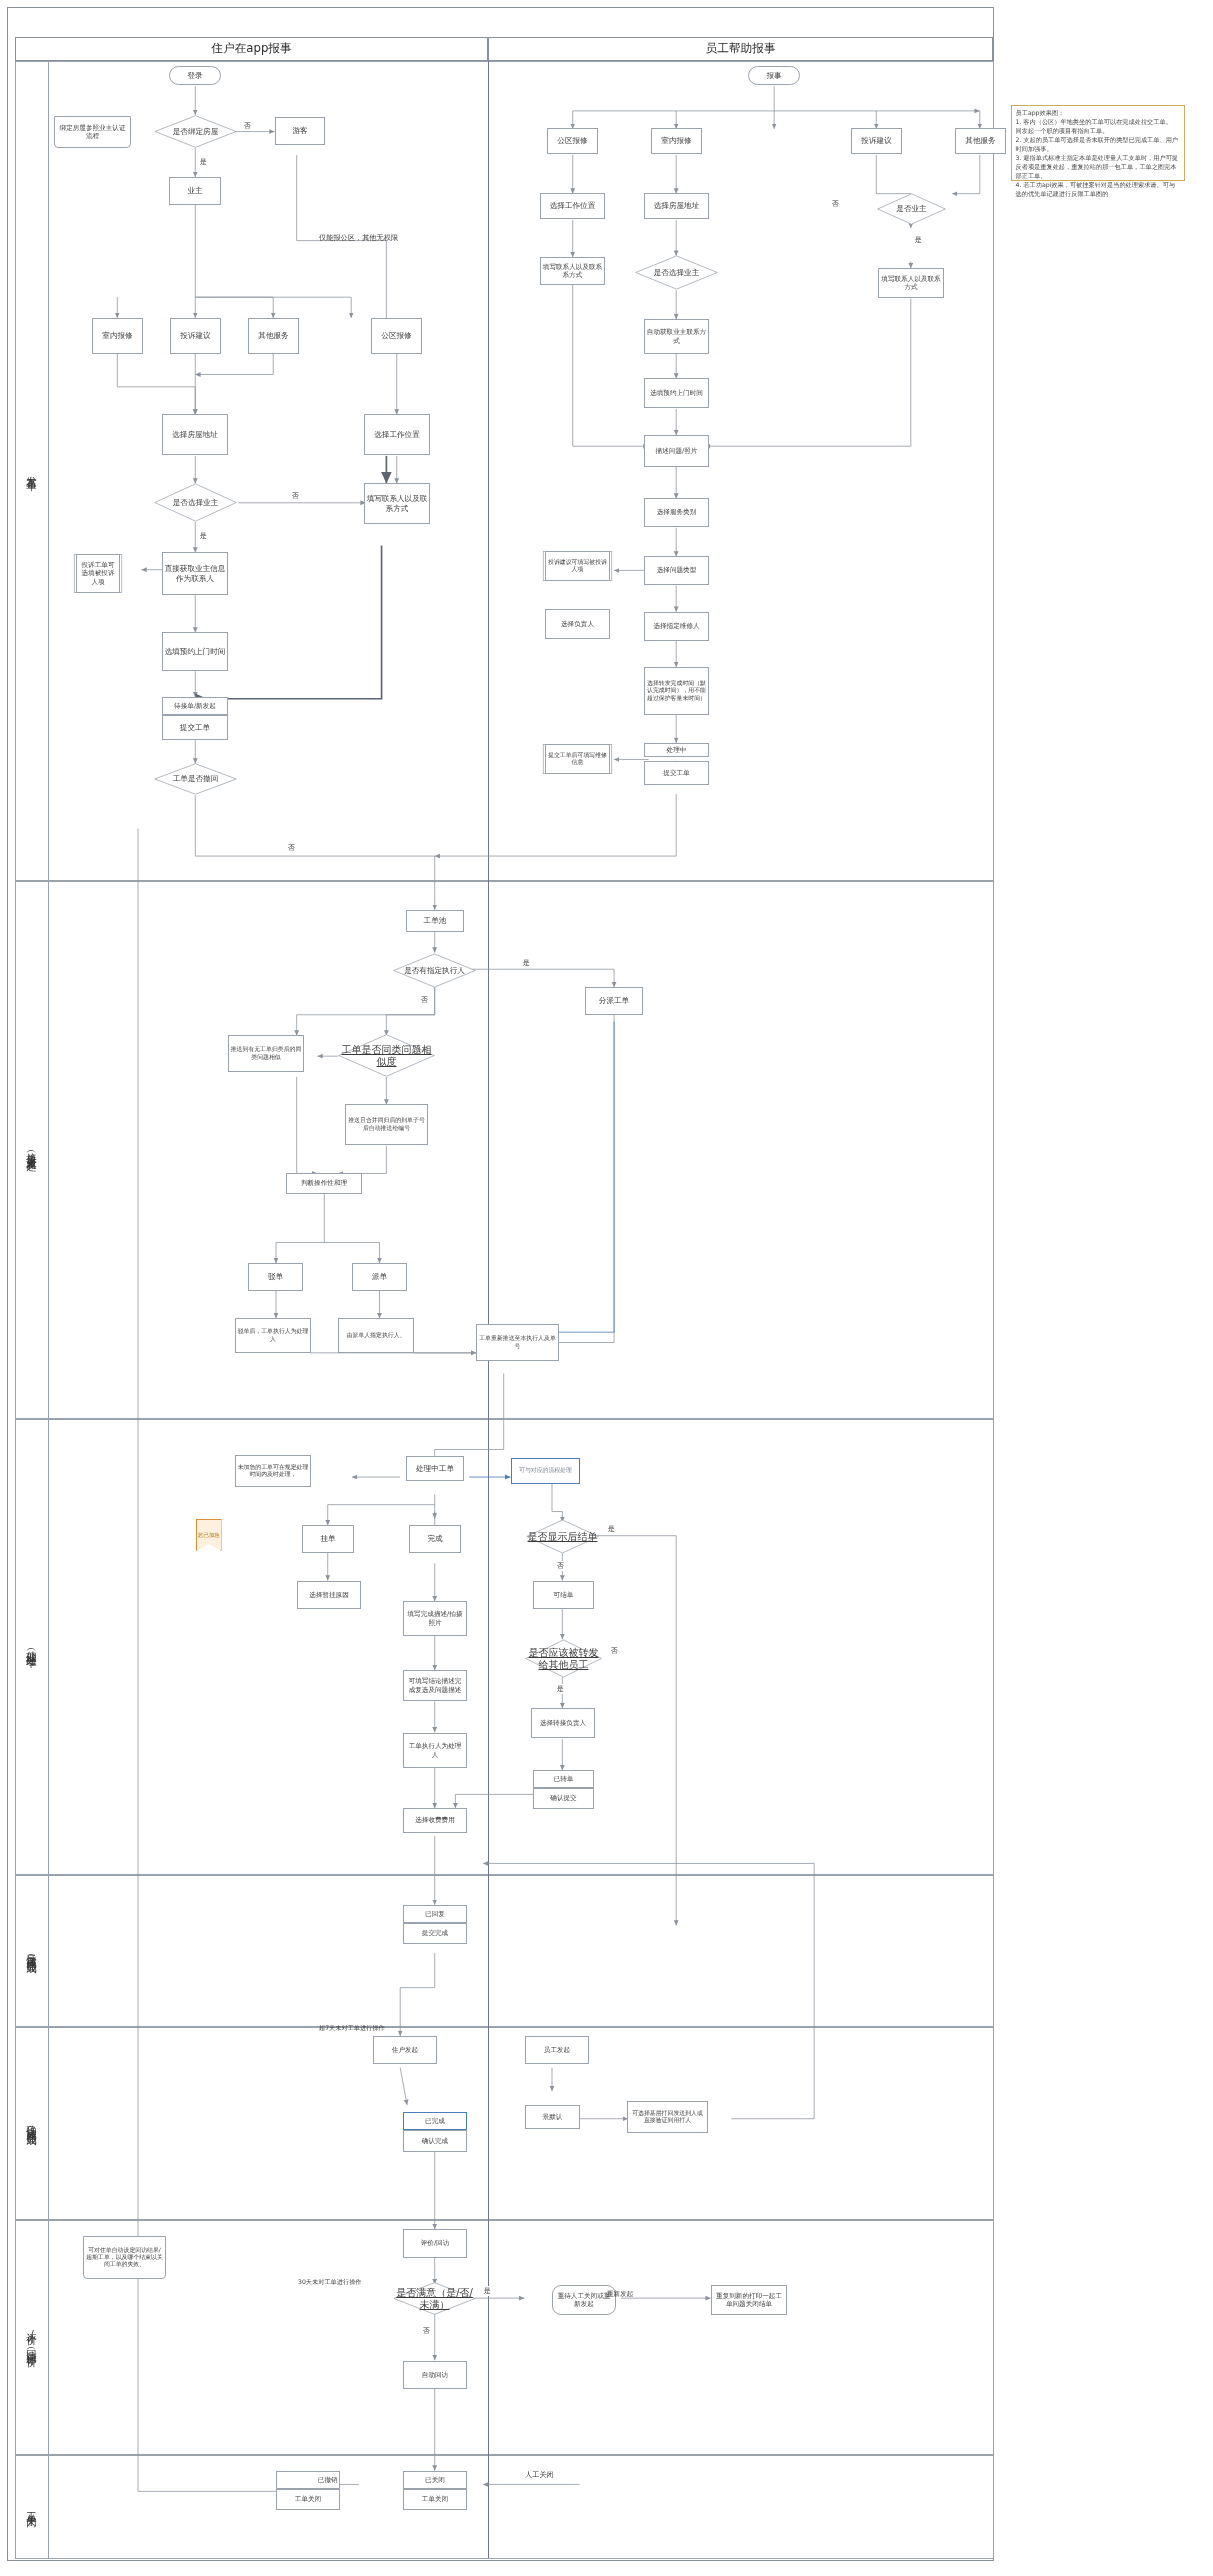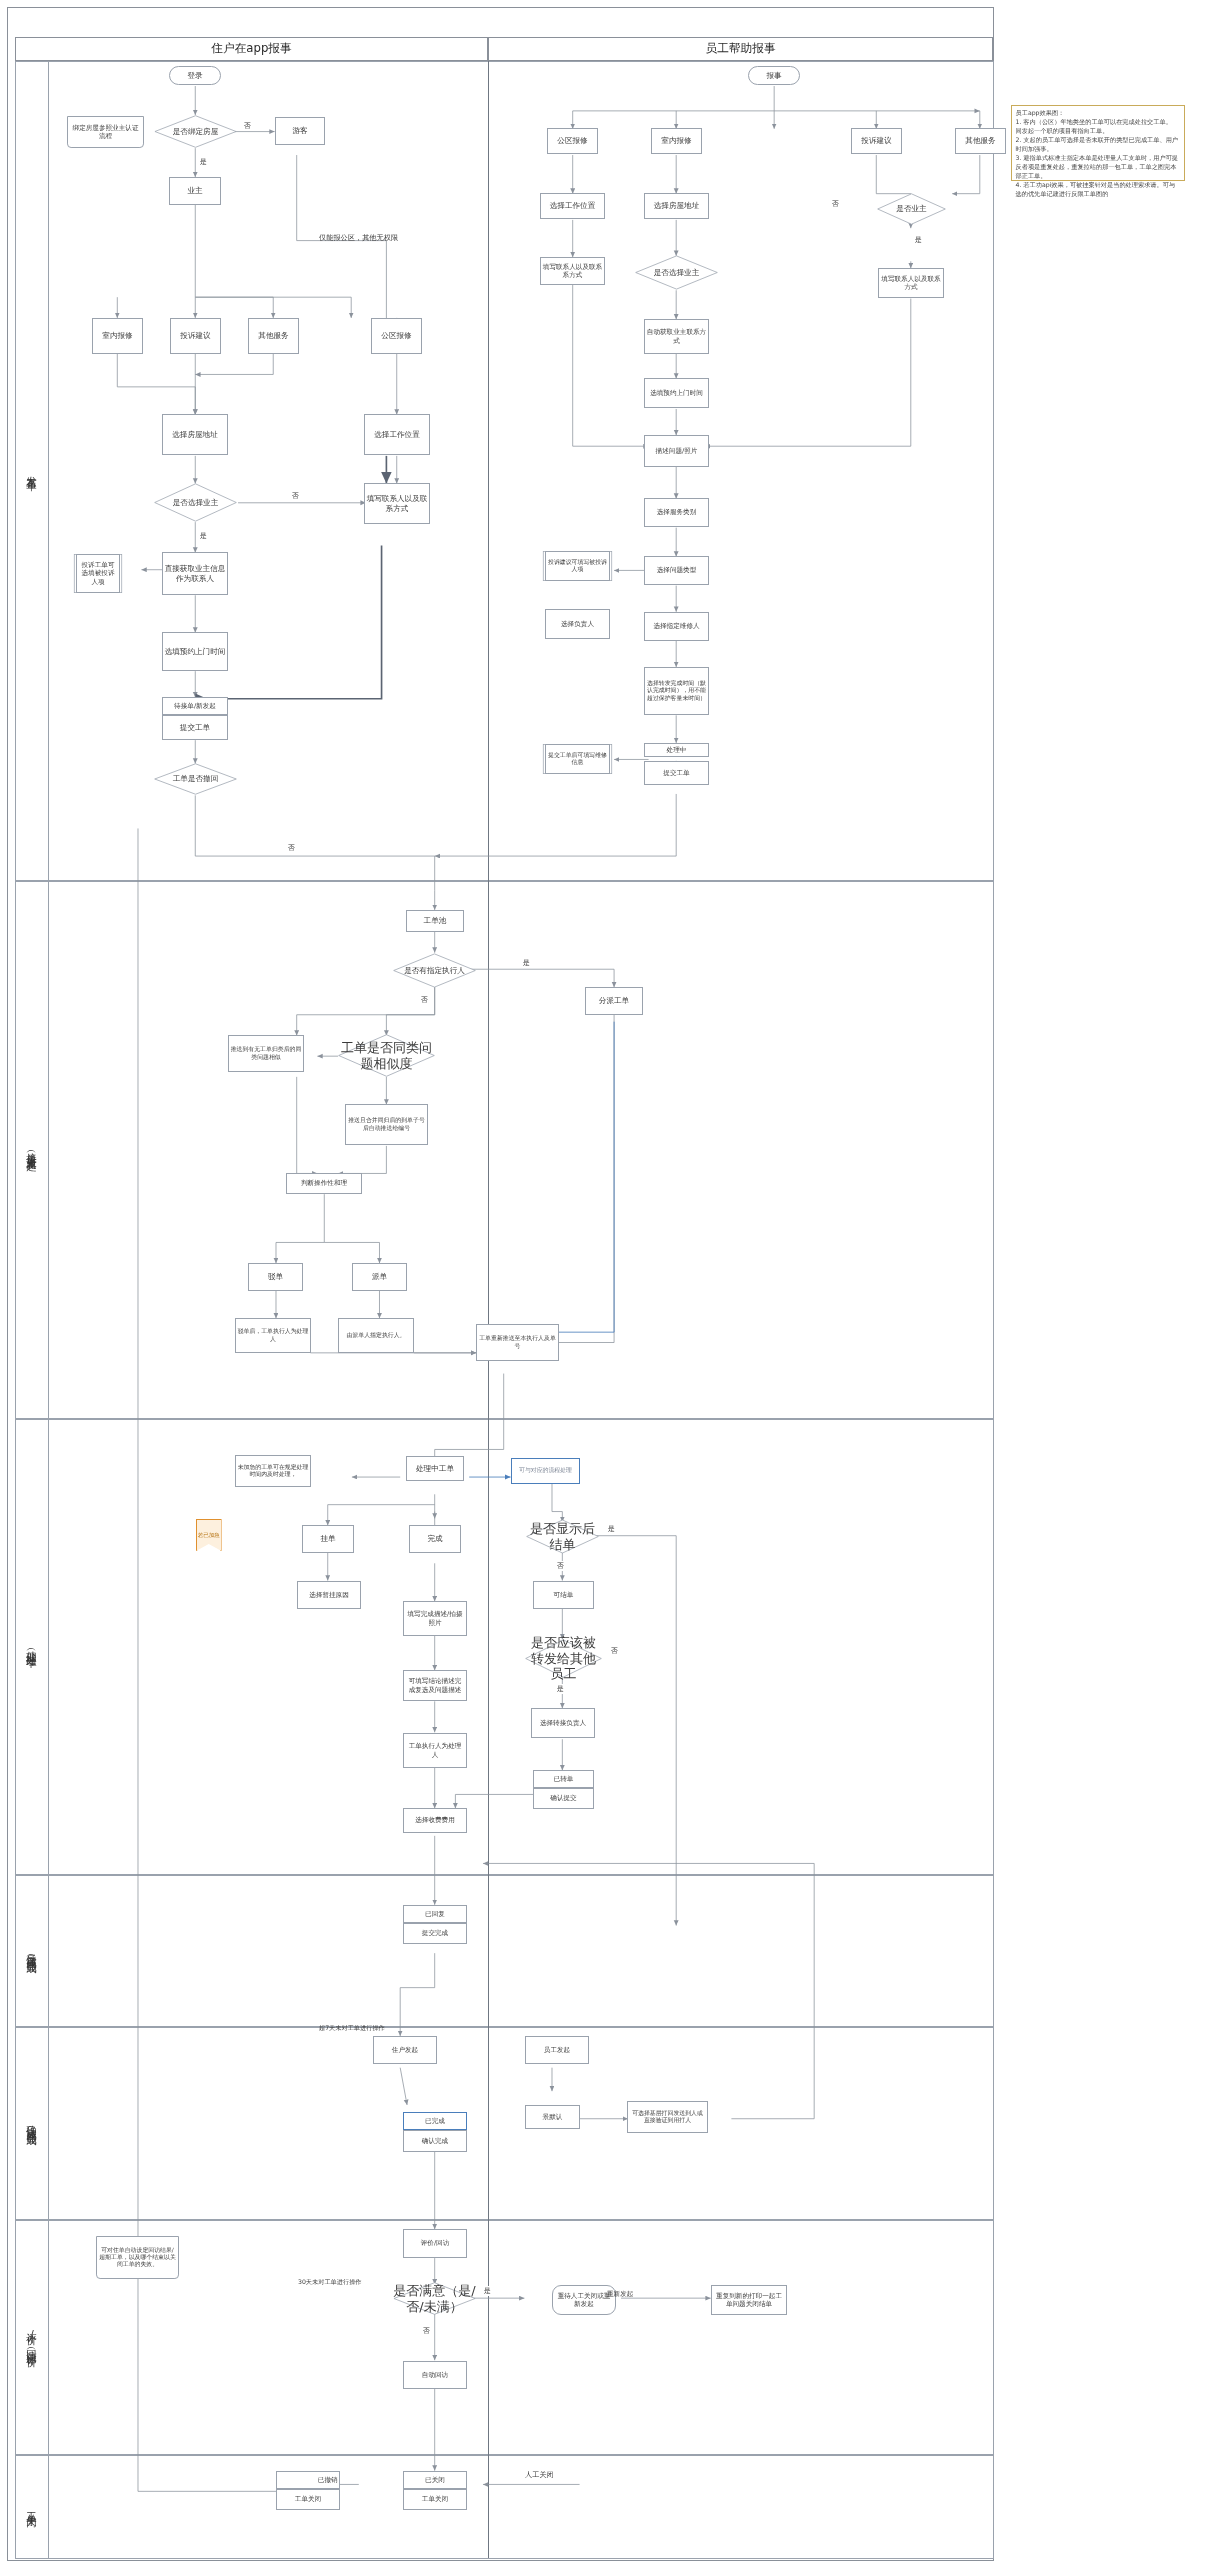--- a/index.html
+++ b/index.html
@@ -18,30 +18,30 @@
   .lane-label{position:absolute;left:0;top:0;width:33px;height:100%;
               display:flex;align-items:center;justify-content:center;border-right:0.7px solid #9aa2ad;box-sizing:border-box;}
   .lane-label span{writing-mode:vertical-rl;text-orientation:upright;font-size:10.4px;color:#333;letter-spacing:1.4px;white-space:nowrap;}
   .vdiv{position:absolute;width:0;border-left:0.7px solid #6f7782;}
 
   
   .n{position:absolute;box-sizing:border-box;border:0.7px solid #9aa2ad;background:#fff;
      display:flex;align-items:center;justify-content:center;text-align:center;
      font-size:7.6px;line-height:1.28;color:#3a3a3a;padding:0.7px 1.4px;}
   .n.term{border-radius:15px;}
-  .n.note{border:0.7px solid #9aa2ad;margin-left:13px;}
+  .n.note{border:0.7px solid #9aa2ad;}
   .n.multi{border:0.7px solid #9aa2ad;box-shadow:2.1px 0 0 -0.7px #fff,2.1px 0 0 0 #9aa2ad,-2.1px 0 0 -0.7px #fff,-2.1px 0 0 0 #9aa2ad;}
   .n.hl{border:0.7px solid #4a7ebb;}
   .n.small{font-size:6.6px;}
   .n.tiny{font-size:5.9px;line-height:1.22;}
 
   .dia{position:absolute;display:flex;align-items:center;justify-content:center;text-align:center;}
   .dia svg{position:absolute;left:0;top:0;}
   .dia span{position:relative;font-size:7.6px;color:#3a3a3a;line-height:1.2;z-index:2;}
-  .dia.small span{font-size:13px;}
+  .dia.small span{font-size:10px;text-decoration:underline;}
 
   .lbl{position:absolute;font-size:7px;color:#3a3a3a;background:#fff;padding:0 0.7px;}
   .free{position:absolute;font-size:7.2px;color:#3a3a3a;white-space:nowrap;}
 
   svg.edges{position:absolute;left:0;top:0;width:1213px;height:2576px;pointer-events:none;}
 
   .sticky{position:absolute;box-sizing:border-box;border:0.7px solid #c9ab5a;background:#fff;
           font-size:6.2px;color:#444;padding:2.8px 3.5px;line-height:1.45;}
   .bookmark{position:absolute;width:23.5px;height:30px;border:0.7px solid #e0902e;background:#fdf0de;
             display:flex;align-items:center;justify-content:center;font-size:5.5px;color:#b5710f;text-align:center;

